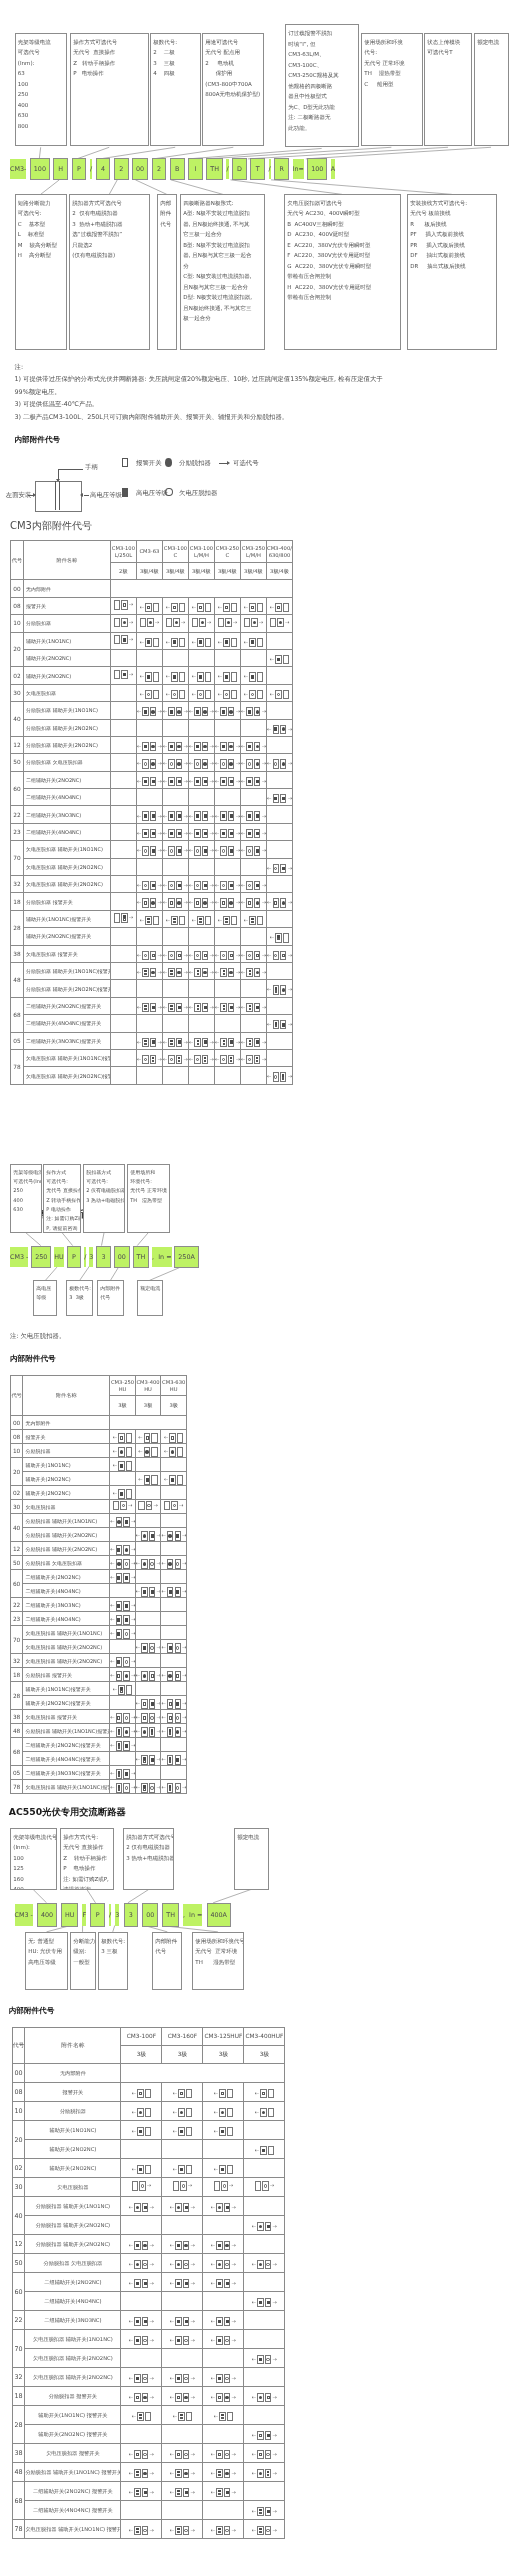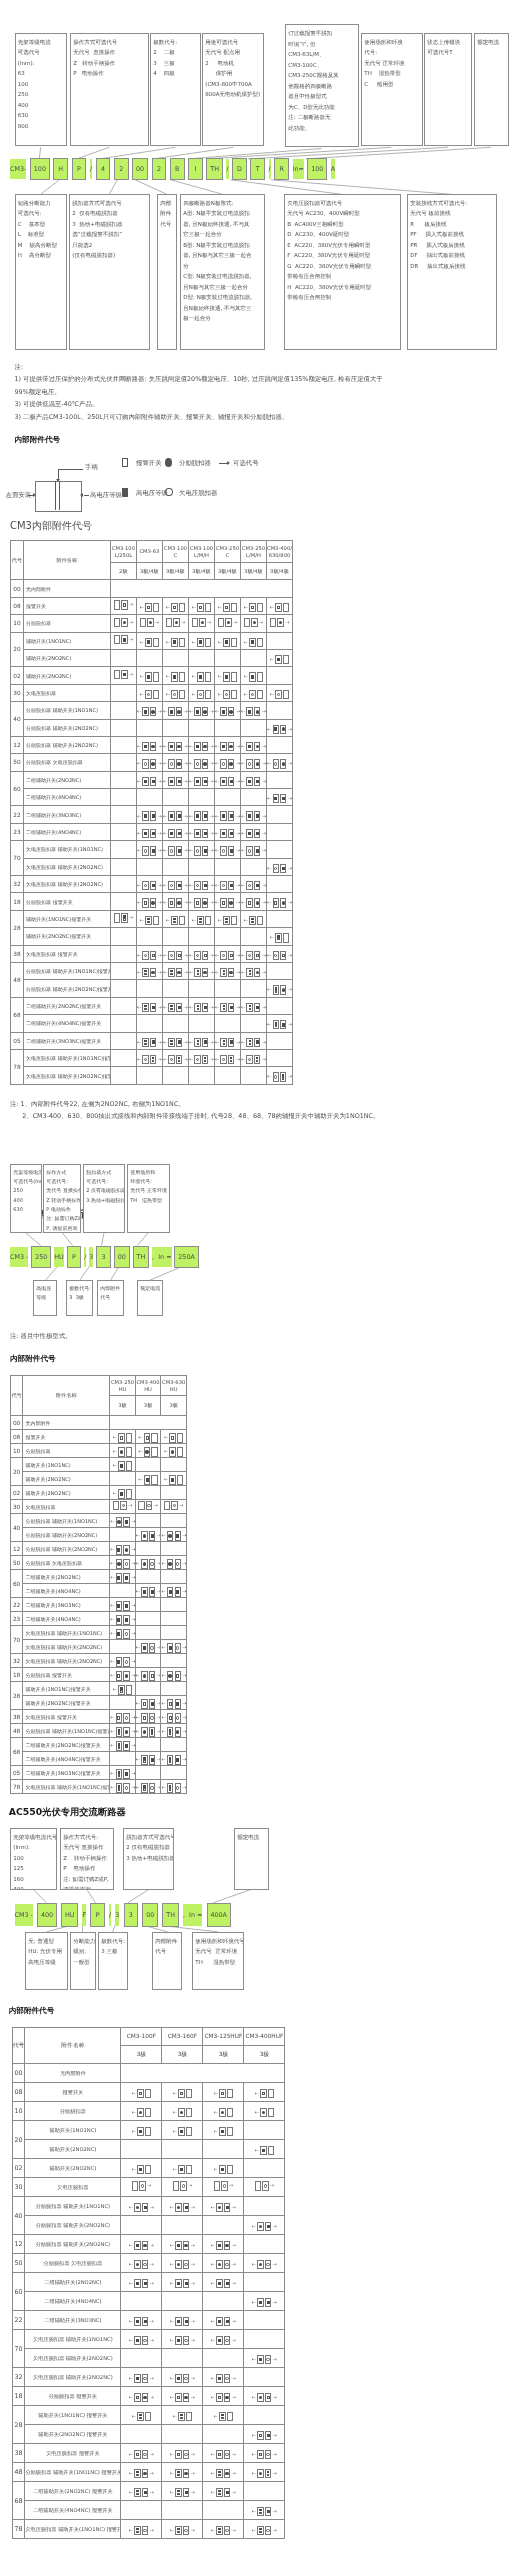--- a/index.html
+++ b/index.html
@@ -1880,24 +1880,20 @@
                     <span class="gQt"></span>
                     <span class="gQb"></span>
                   </span>
                 </span>
               </span>
               <span class="sarr">→</span>
             </span></td>
         </tr>
       </tbody>
     </table>
-    <div class="note" style="position: absolute; left: 10px; top: 1098px;">
-      <div class="nl">注: 1、内部附件代号22, 左侧为2NO2NC, 右侧为1NO1NC。</div>
-      <div class="nl">      2、CM3-400、630、800抽出式接线和内部附件带接线端子排时, 代号28、48、68、78的辅报开关中辅助开关为1NO1NC。</div>
-    </div>
     <div class="h1" style="position: absolute; left: 10px; top: 1208px;">高电压等级交流断路器</div>
     <div class="obox sm" style="position: absolute; left: 10px; top: 1164px; width: 32px; height: 69px;">
       <div class="bl">壳架等级电流</div>
       <div class="bl">可选代号(Inm):</div>
       <div class="bl">250</div>
       <div class="bl">400</div>
       <div class="bl">630</div>
     </div>
     <div class="obox sm" style="position: absolute; left: 43px; top: 1164px; width: 38px; height: 69px;">
       <div class="bl">操作方式</div>
@@ -1941,21 +1937,21 @@
       <div class="bl">极数代号:</div>
       <div class="bl">3  3极</div>
     </div>
     <div class="obox sm" style="position: absolute; left: 97px; top: 1280px; width: 27px; height: 36px;">
       <div class="bl">内部附件</div>
       <div class="bl">代号</div>
     </div>
     <div class="obox sm" style="position: absolute; left: 137px; top: 1280px; width: 25.6px; height: 36px;">
       <div class="bl">额定电流</div>
     </div>
-    <div class="note" style="position: absolute; left: 10px; top: 1330px;">注: 器且中性极型式。</div>
+    <div class="note" style="position: absolute; left: 10px; top: 1330px;">注: 欠电压脱扣器。</div>
     <div class="h2" style="position: absolute; left: 10px; top: 1354px;">内部附件代号</div>
     <table class="dtbl t2" style="position: absolute; left: 10px; top: 1375px; width: 176px;">
       <colgroup>
         <col style="width: 12.2px;">
         <col style="width: 87px;">
         <col style="width: 25.6px;">
         <col style="width: 25.6px;">
         <col style="width: 25.6px;">
       </colgroup>
       <thead>

